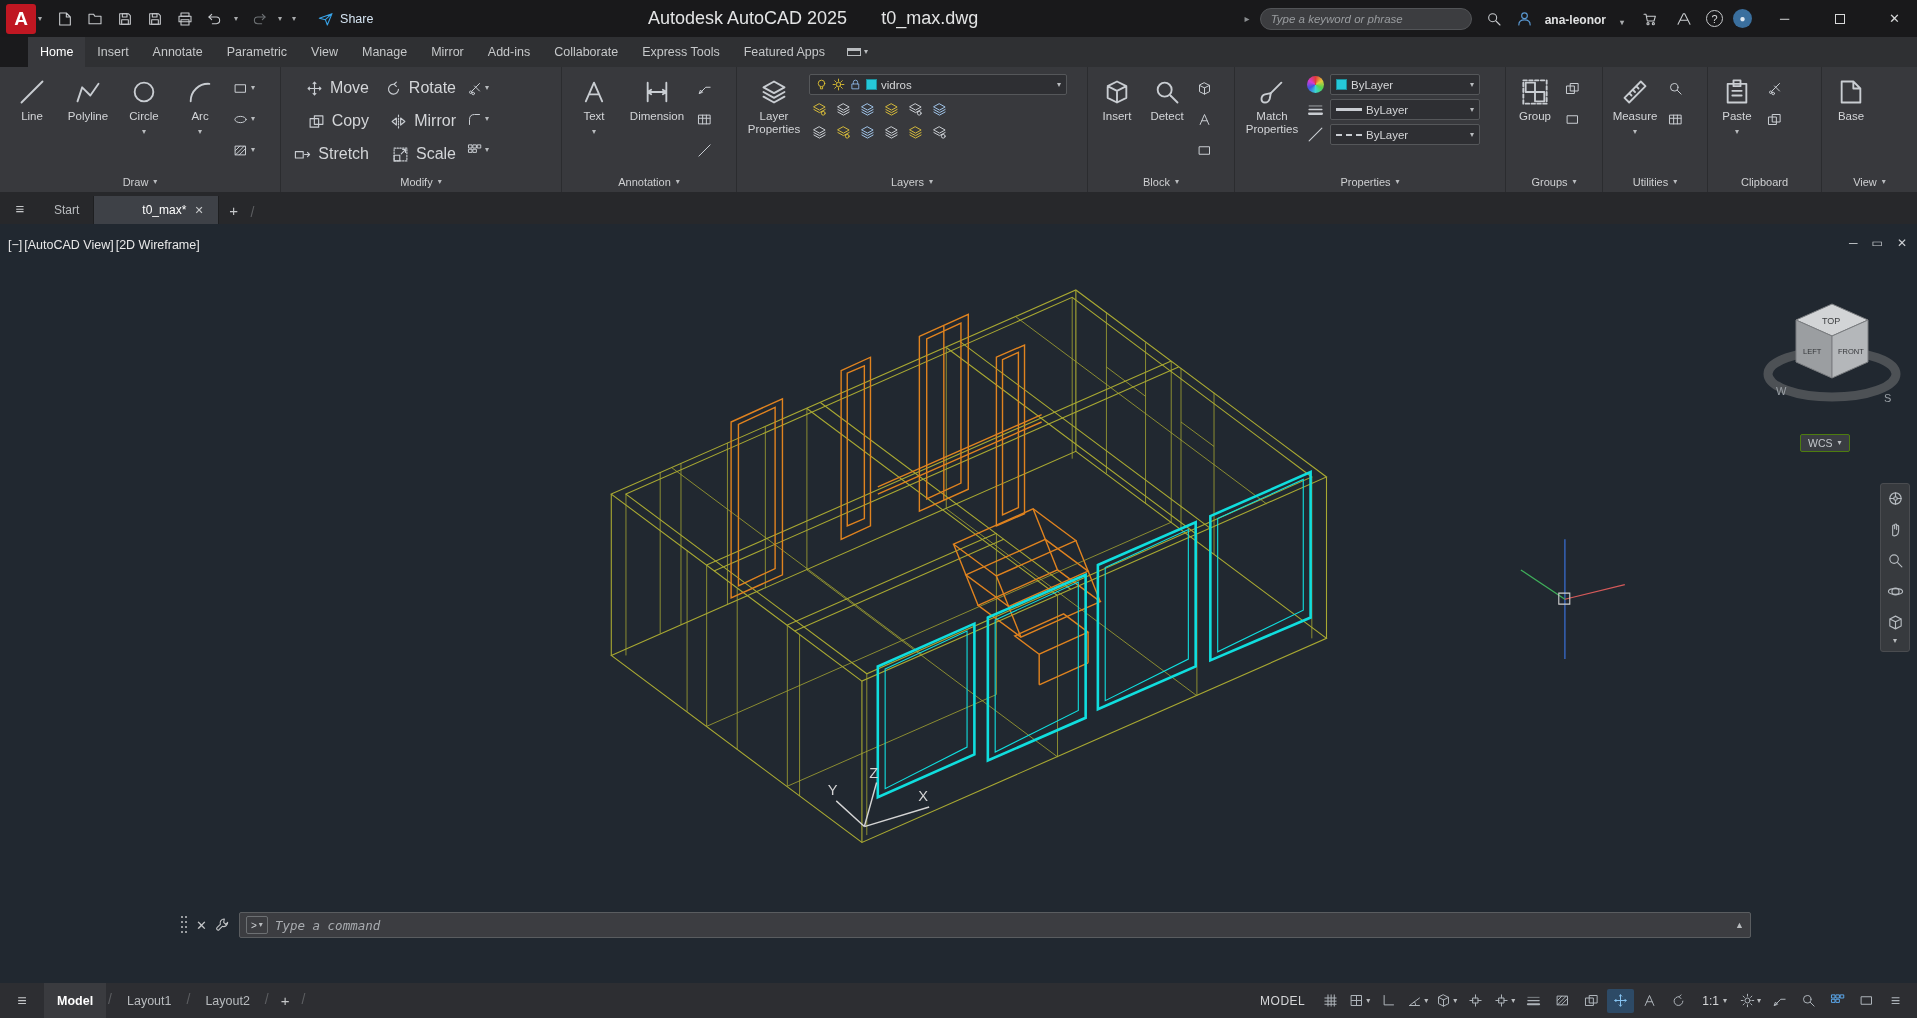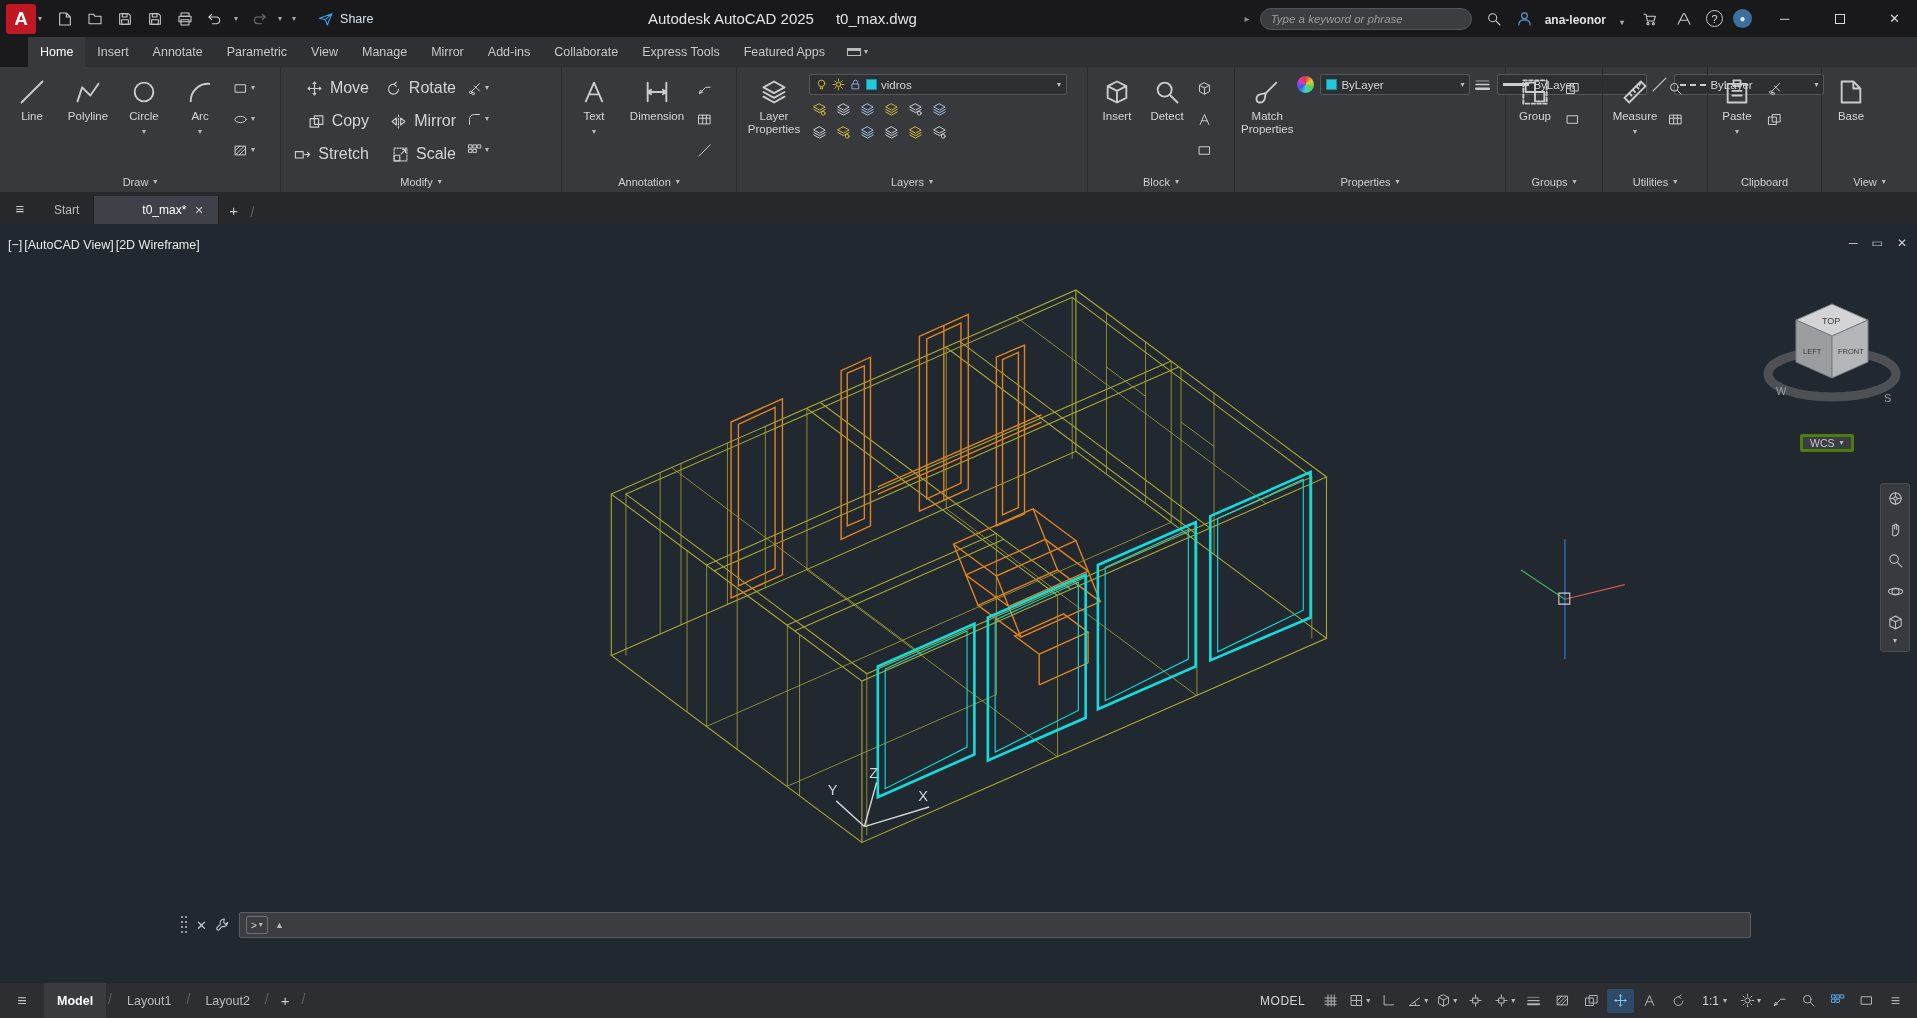--- a/index.html
+++ b/index.html
@@ -15,21 +15,21 @@
     display:flex; align-items:center; color:#d8d9da; }
   #app-logo { width:30px; height:30px; margin-left:6px; background:#c01722; border-radius:3px;
     color:#fff; font-weight:bold; font-size:19px; display:flex; align-items:center; justify-content:center; }
   .tb-caret { margin:0 4px 0 2px; font-size:8px; color:#a9abad; }
   .qat { display:flex; align-items:center; gap:4px; margin-left:6px; }
   .qbtn { width:26px; height:26px; display:flex; align-items:center; justify-content:center; color:#c9cccf; border-radius:2px; }
   .qbtn svg { width:16px; height:16px; }
   .qbtn.dim { color:#6f7376; }
   #share-btn { display:flex; align-items:center; gap:6px; margin-left:18px; color:#d5e4f2; font-size:12.5px; }
   #share-btn svg { width:16px; height:16px; color:#38a3e8; }
-  #title-center { position:absolute; left:648px; top:0; height:37px; display:flex; align-items:center; gap:22px; font-size:15px; color:#e3e4e5; }
+  #title-center { position:absolute; left:648px; top:0; height:37px; display:flex; align-items:center; gap:34px; font-size:18px; color:#e3e4e5; }
   #tb-right { position:absolute; right:0; top:0; height:37px; display:flex; align-items:center; gap:10px; }
   #kt-arrow { color:#8b8e91; font-size:10px; }
   #search-box { width:212px; height:22px; background:#3c3d40; border:1px solid #525457; border-radius:11px;
     color:#d8d9da; font-size:11.5px; padding:0 10px; }
   #search-box::placeholder { color:#9a9da0; font-style:italic; }
   .tb-ic { width:24px; height:24px; display:flex; align-items:center; justify-content:center; color:#c9cccf; }
   .tb-ic svg { width:16px; height:16px; }
   #user-chip { display:flex; align-items:flex-end; gap:12px; font-size:12px; color:#e0e1e2;font-weight:bold; }
   #user-chip svg { width:17px; height:17px; color:#5b9bd5; }
   #help-circle { width:17px; height:17px; border:1.2px solid #c6c8ca; border-radius:50%; display:flex;
@@ -88,21 +88,21 @@
   #drawing { position:absolute; top:0; left:0; width:1917px; height:759px; }
   .w  { stroke:var(--wire,#a8a832); stroke-width:1.1; fill:none; vector-effect:non-scaling-stroke; }
   .w2 { stroke:var(--wire,#a8a832); stroke-width:1; fill:none; opacity:.78; vector-effect:non-scaling-stroke; }
   .d  { stroke:var(--door,#e0831f); stroke-width:1.4; fill:none; vector-effect:non-scaling-stroke; }
   .g  { stroke:var(--glass,#10dede); stroke-width:2.6; fill:none; vector-effect:non-scaling-stroke; }
   .gi { stroke:var(--glass,#10dede); stroke-width:1.1; fill:none; vector-effect:non-scaling-stroke; }
   #vp-label { position:absolute; top:14px; left:8px; font-size:12.5px; color:#e8e8e8; display:flex; gap:2px; }
   #vp-label span { cursor:default; }
   #vp-controls { position:absolute; top:12px; right:10px; display:flex; gap:14px; color:#cfd2d5; font-size:12px; }
   #viewcube { position:absolute; left:1760px; top:58px; width:150px; height:158px; }
-  #wcs-chip { position:absolute; left:1800px; top:210px; height:18px; background:#3a3d42; border:3px solid #4d7c0f;
+  #wcs-chip { position:absolute; left:1800px; top:210px; height:18px; background:#3a3d42; border:1px solid #4d7c0f;
     border-radius:2px; display:flex; align-items:center; gap:5px; padding:0 7px; font-size:10.5px; color:#c3c7cb; }
   #navbar { position:absolute; right:7px; top:259px; width:30px; padding:6px 0; background:rgba(59,61,65,.85);
     border:1px solid #4a4c50; border-radius:3px; display:flex; flex-direction:column; align-items:center; gap:14px; color:#b7bcc1; }
   #navbar svg { width:17px; height:17px; }
   #navbar .caret { margin-top:-8px; }
 
   
   #cmdbar { position:absolute; left:181px; top:686px; width:1570px; height:30px; display:flex; align-items:center; gap:8px; }
   #cmd-grip { width:7px; height:18px; position:relative; }
   #cmd-grip::before { content:""; position:absolute; left:0; top:0; width:2px; height:2px; background:#9a9da0;
@@ -743,21 +743,21 @@
     </div>
 
     <div class="panel" style="left:1235px;width:271px">
       <div class="pbody">
         <div class="bigbtn" style="width:62px">
           <svg class="i" viewBox="0 0 24 24">
               <use href="#sym-brush"></use>
             </svg>
           <span class="blabel">Match Properties</span>
         </div>
-        <div style="display:flex;flex-direction:row;gap:4px;padding-top:4px">
+        <div style="display:flex;flex-direction:column;gap:4px;padding-top:4px">
           <div style="display:flex;align-items:center;gap:6px">
             <span class="wheel"></span>
             <div class="combo" style="width:150px">
               <span class="chip"></span>
               <span>ByLayer</span>
               <span class="combo-arrow">▾</span>
             </div>
           </div>
           <div style="display:flex;align-items:center;gap:6px">
             <svg class="i" viewBox="0 0 24 24" style="width:17px;height:17px;color:#c9cdd2">
@@ -1022,20 +1022,21 @@
       <span id="cmd-grip"></span>
       <span id="cmd-close">✕</span>
       <svg id="cmd-wrench" class="i" viewBox="0 0 24 24">
           <use href="#sym-wrench"></use>
         </svg>
       <div id="cmd-input-wrap">
         <span id="cmd-badge">
             <span>&gt;</span>
             <span class="caret">▾</span>
           </span>
+        <input id="cmd-input" placeholder="Type a command" style="">
         <span id="cmd-up">▲</span>
       </div>
     </div>
   </div>
 
   <footer id="statusbar">
     <span id="sb-menu">≡</span>
     <span class="sbtab active">Model</span>
     <span class="ft-slash">/</span>
     <span class="sbtab">Layout1</span>

